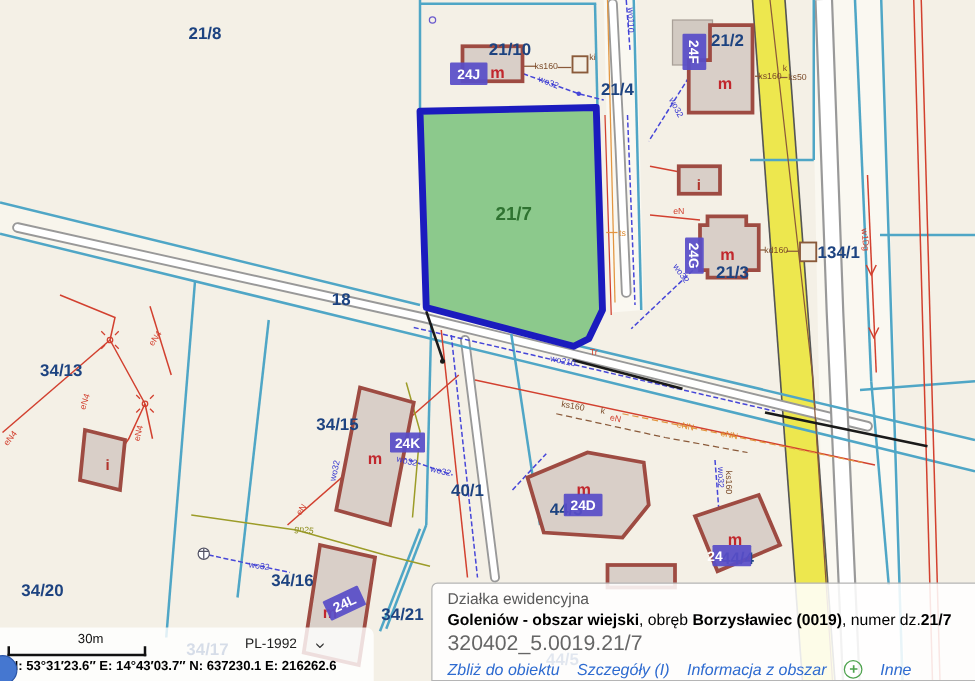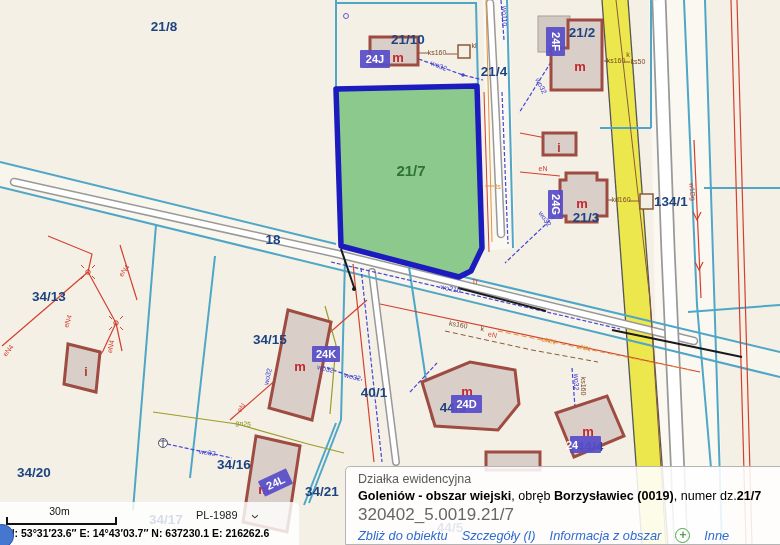--- a/index.html
+++ b/index.html
@@ -12,21 +12,21 @@
   .pg{fill:#2F7331;font-size:15px;}
   .m {fill:#C1272D;font-size:13px;}
   .i {fill:#B0342C;font-size:12px;}
   .ub,.ul,.ur,.uo,.uv{font-size:7px;font-weight:normal;}
   .ub{fill:#7A4A28;} .ul{fill:#3A3AD0;} .ur{fill:#D2402F;} .uo{fill:#DD8A2E;} .uv{fill:#8E8E1E;}
   .addr-box{fill:#584EC8;opacity:.93;}
   .addr-text{fill:#fff;font-family:"Liberation Sans",sans-serif;font-weight:bold;font-size:11px;text-anchor:middle;}
   
   #bottombar{position:absolute;left:0;top:502px;width:299px;height:43px;
              background:rgba(255,255,255,.82);border-radius:0 6px 0 0;}
-  #scale-label{position:absolute;left:6px;top:505px;width:107px;text-align:center;
+  #scale-label{position:absolute;left:19px;top:505px;width:107px;text-align:center;
                font-size:10.5px;color:#111;}
   #scale-bar{position:absolute;left:6px;top:517px;width:107px;height:6px;
              border-left:2px solid #111;border-right:2px solid #111;border-bottom:2px solid #111;}
   #crs{position:absolute;left:196px;top:509px;font-size:11px;color:#222;}
   #crs-chevron{position:absolute;left:254px;top:508px;font-size:15px;color:#333;
                display:inline-block;transform:rotate(90deg);cursor:pointer;}
   #coords{position:absolute;left:7px;top:527px;font-size:10.5px;font-weight:bold;
           color:#000;white-space:nowrap;}
   #corner-btn{position:absolute;left:-10px;top:524px;width:22px;height:22px;border-radius:50%;
               background:#4577D0;border:1px solid #2c56a8;}
@@ -285,21 +285,21 @@
         <g transform="translate(585.5 444.5)">
           <rect x="-15.5" y="-8.5" width="31" height="17" rx="1" class="addr-box"></rect>
           <text class="addr-text" x="-13.5" text-anchor="start" y="4">24</text>
         </g>
       </g>
 </svg>
 
 <div id="bottombar"></div>
 <div id="scale-label">30m</div>
 <div id="scale-bar"></div>
-<span id="crs">PL-1989</span>
+<span id="crs">PL-1992</span>
 <span id="crs-chevron">›</span>
 <div id="coords">N: 53°31′23.6″   E: 14°43′03.7″   N: 637230.1   E: 216262.6</div>
 <div id="corner-btn"></div>
 
 <div id="popup">
   <div id="popup-title">Działka ewidencyjna</div>
   <span id="popup-close">×</span>
   <div id="popup-main">
     <b>Goleniów - obszar wiejski</b><span>, obręb </span><b>Borzysławiec (0019)</b><span>, numer dz.</span><b>21/7</b>
   </div>

